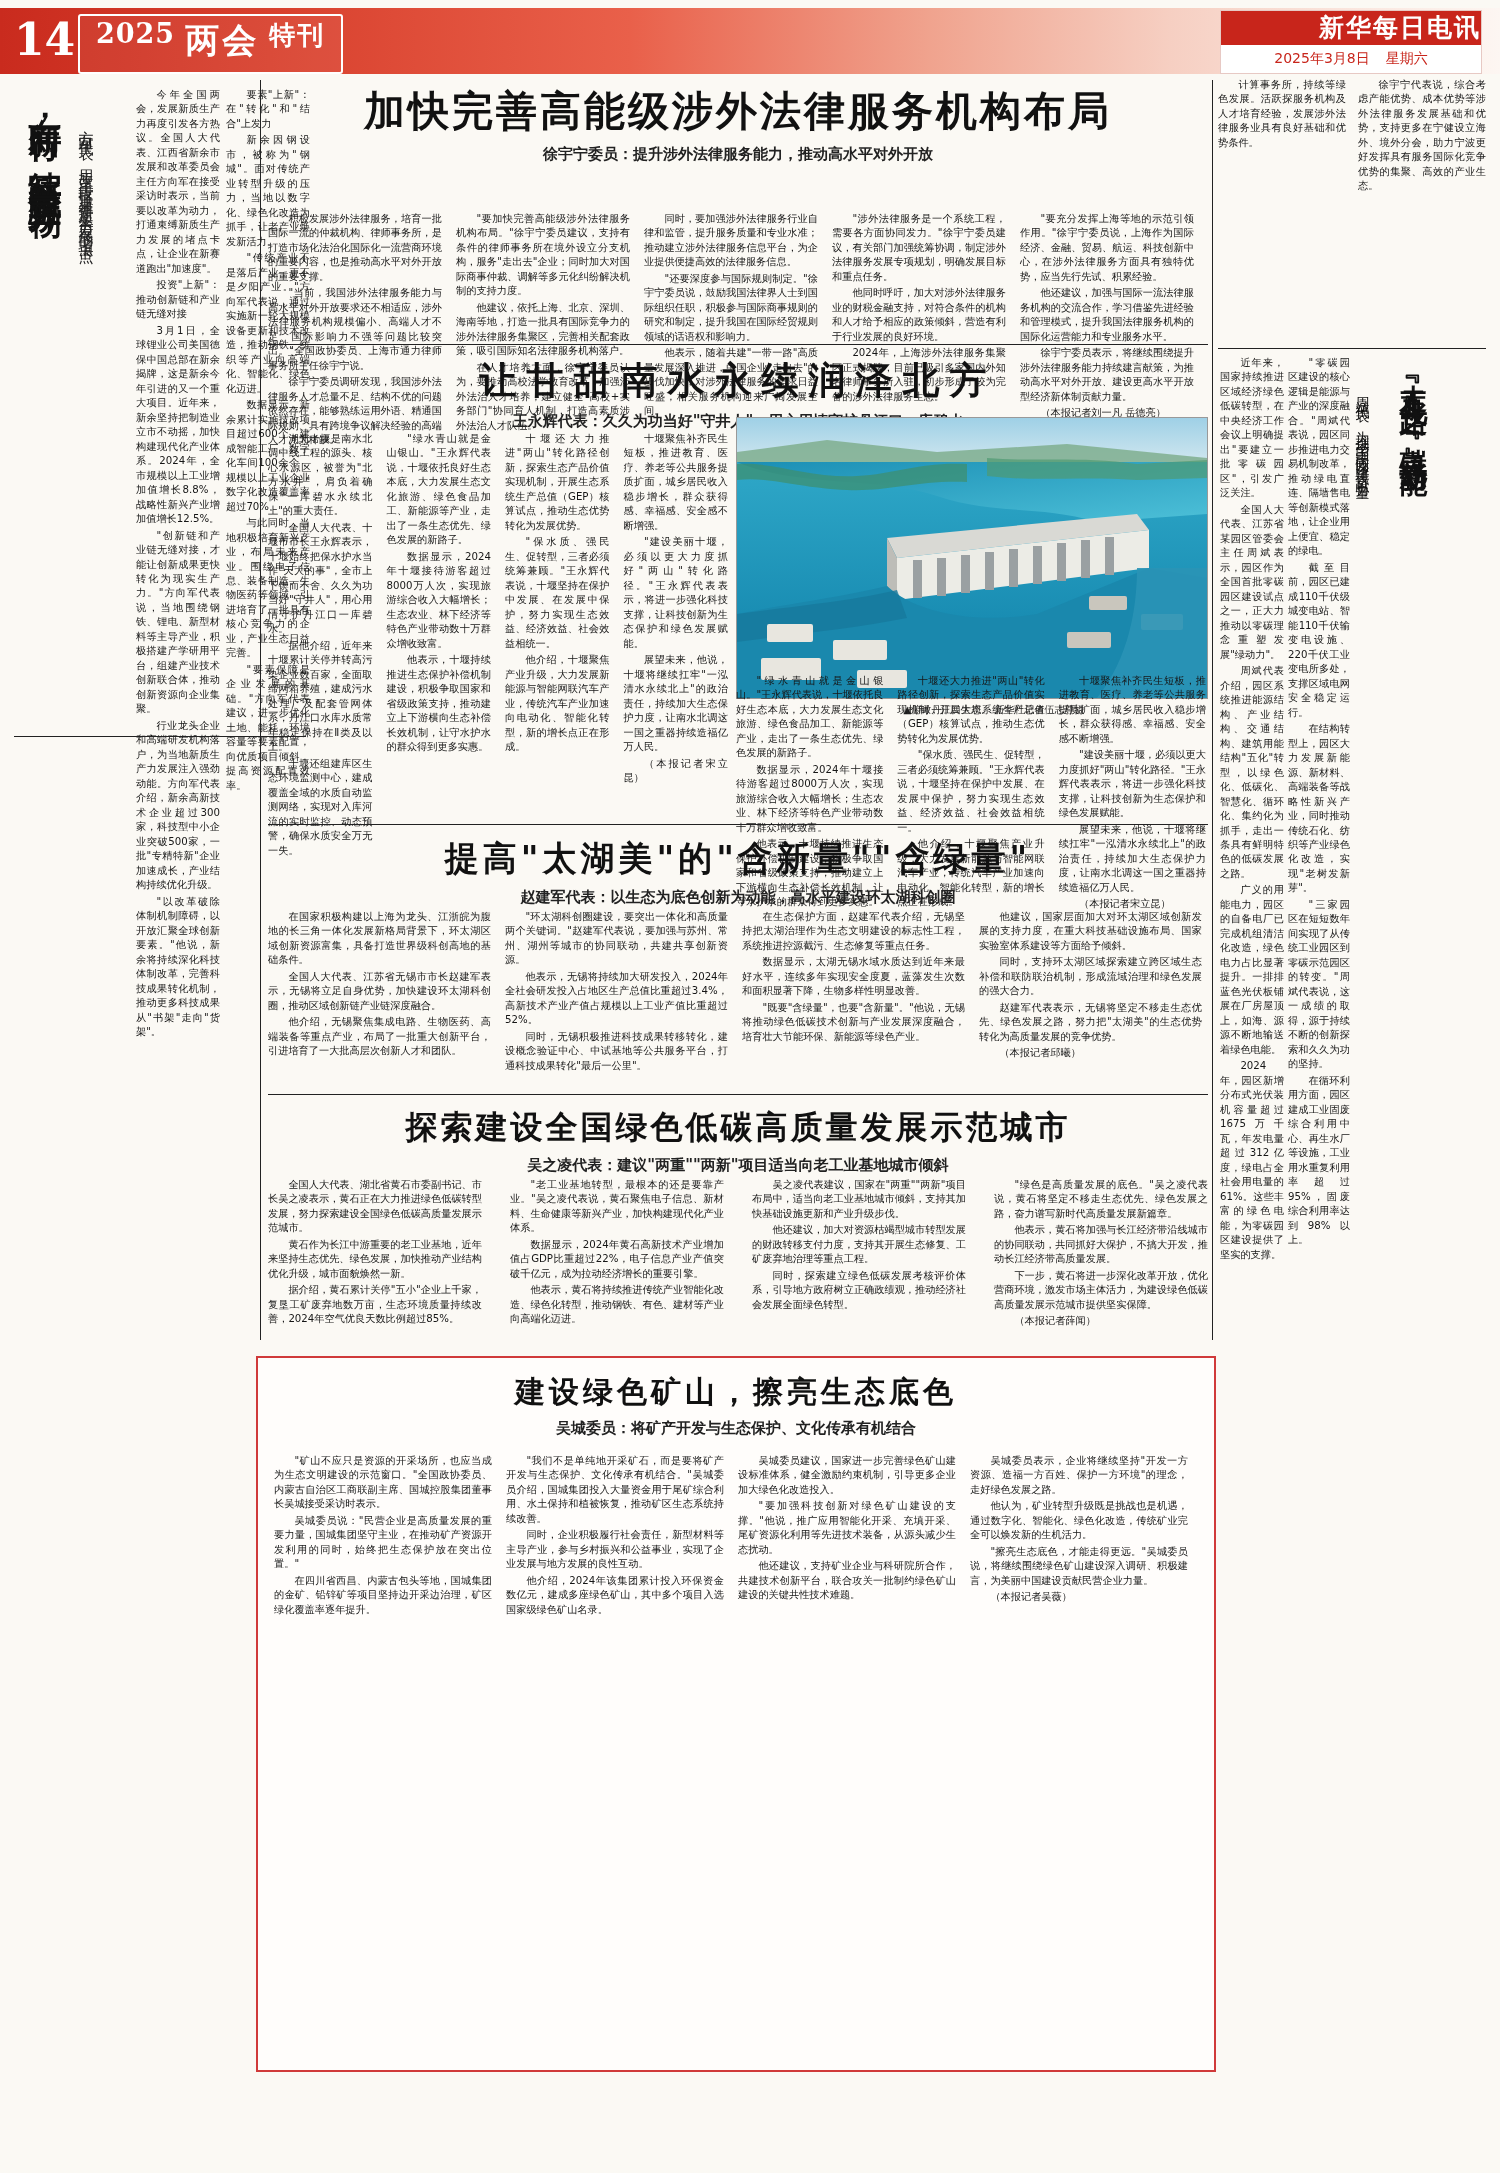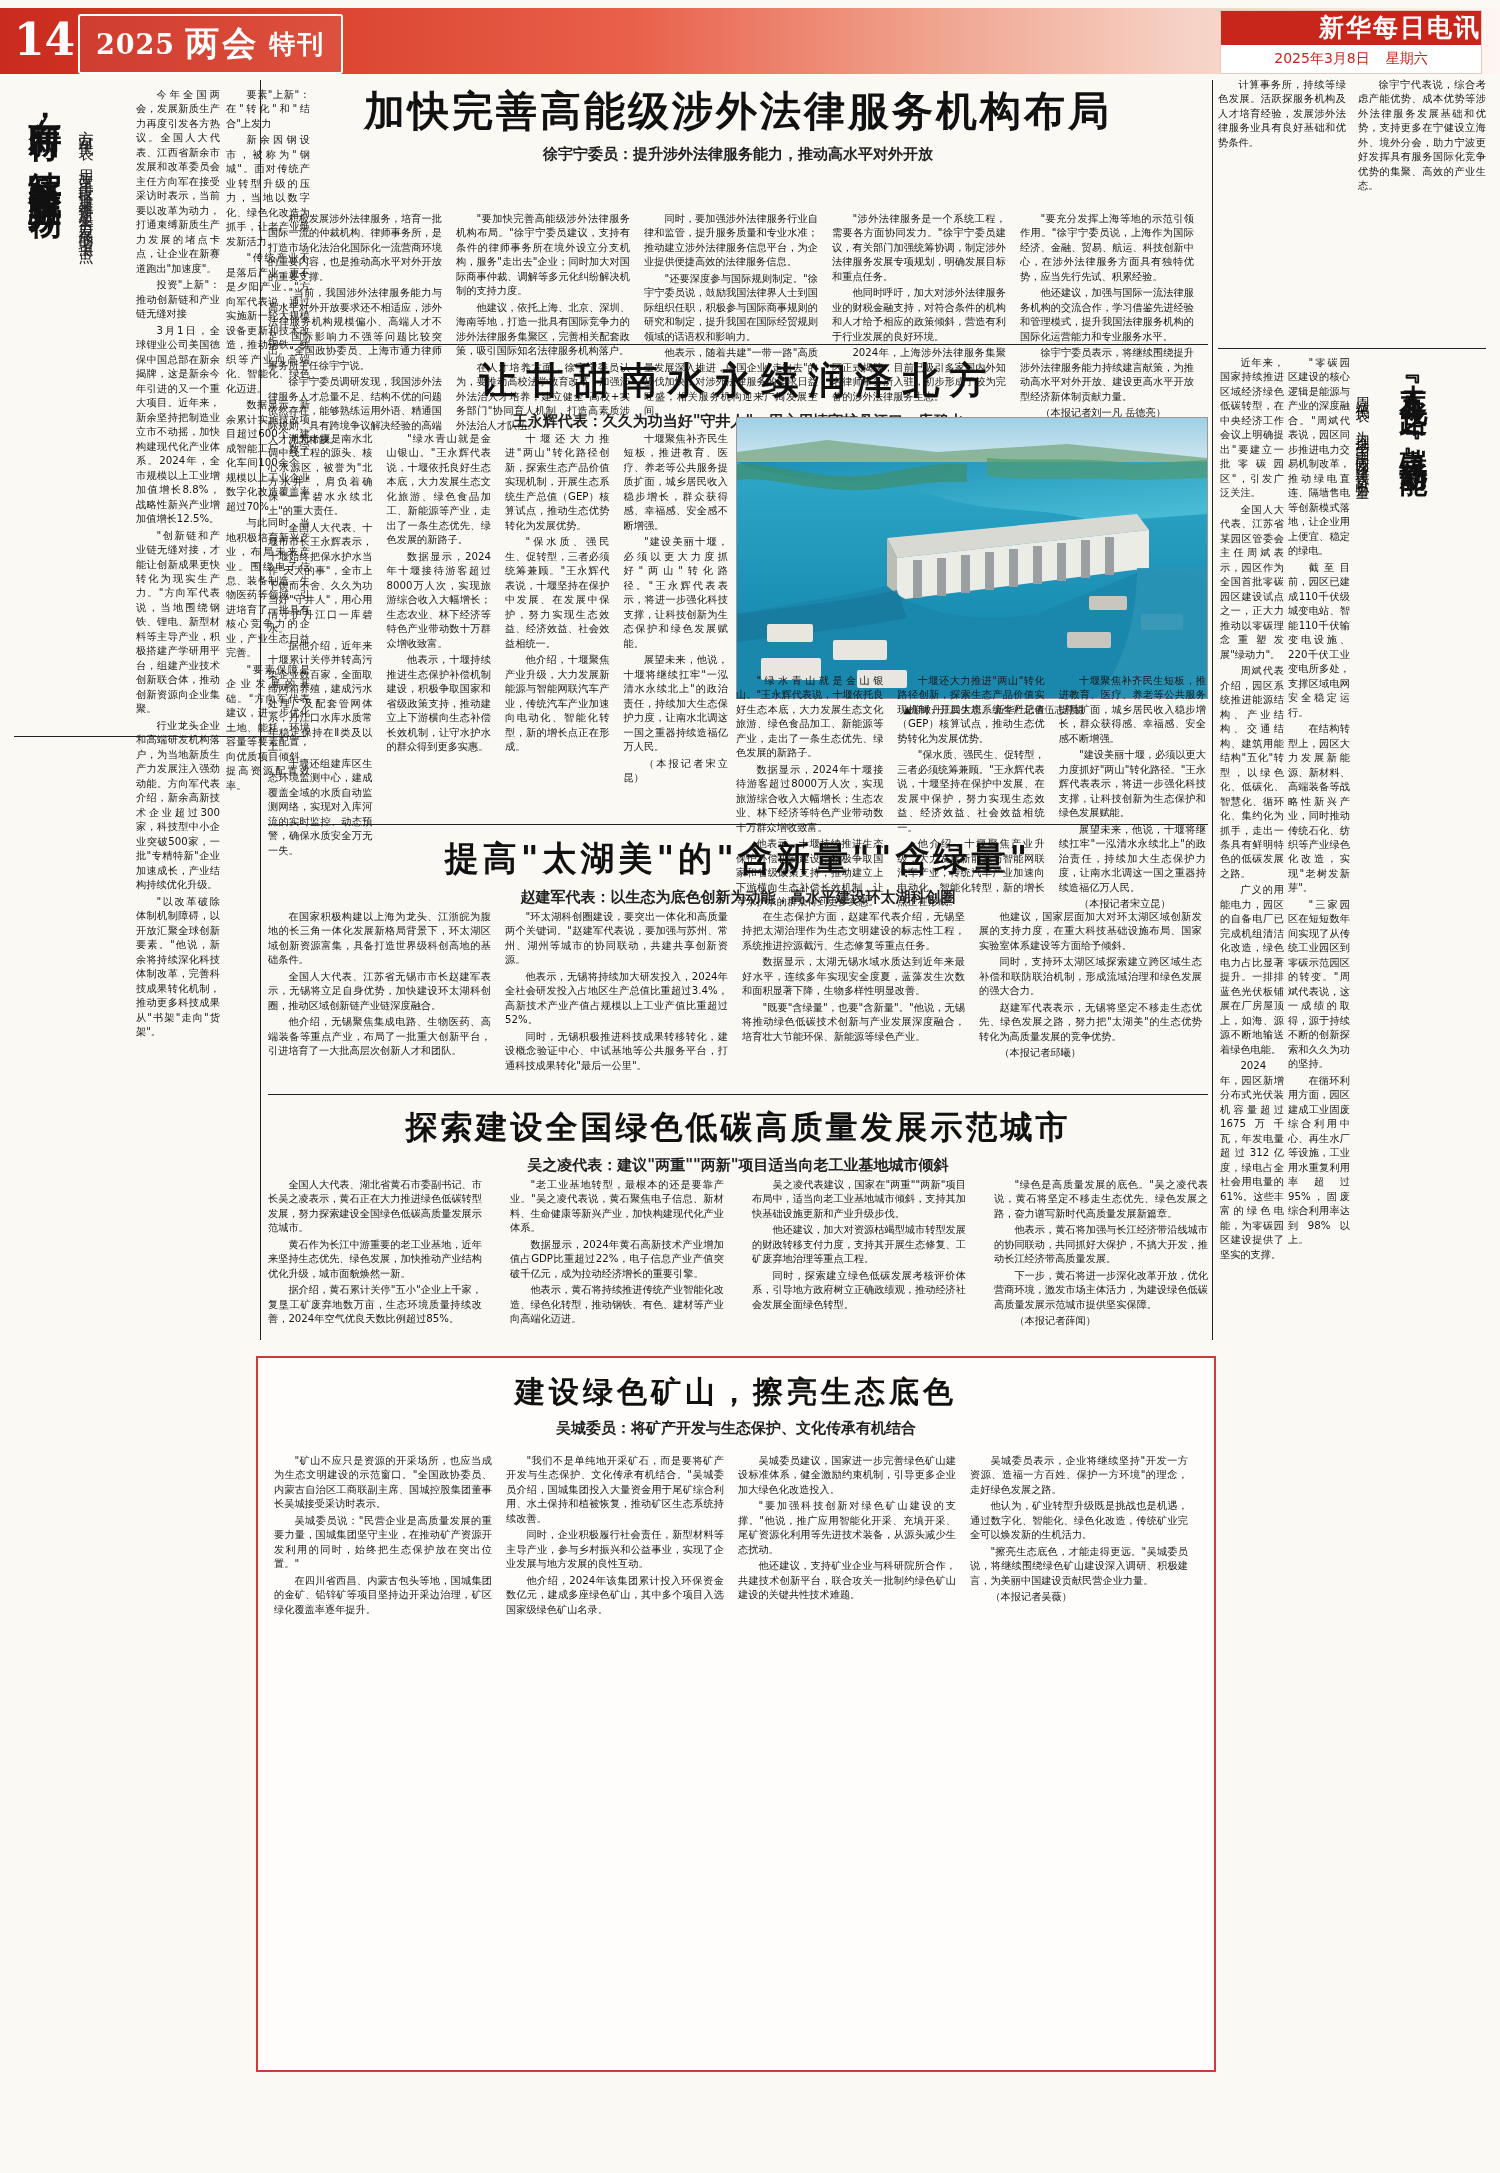--- a/index.html
+++ b/index.html
@@ -14,21 +14,21 @@
   .page{position:relative;width:1500px;height:2173px;box-sizing:border-box;padding:0;}
 
   
   .masthead{position:absolute;left:0;top:0;width:1500px;height:90px;}
   .mast-band{position:absolute;left:0;top:8px;width:1500px;height:66px;
     background:linear-gradient(90deg,#c92b1e 0%,#d8402d 18%,#e9604a 42%,#f0a38e 62%,#f6cfc2 78%,#fbe9e2 92%,#fdf6f2 100%);}
   .page-num{position:absolute;left:14px;top:12px;width:52px;height:56px;
     color:#fff;font-size:44px;font-weight:bold;line-height:56px;text-align:center;
     font-family:"DejaVu Serif","Liberation Serif",serif;}
   .mast-title-box{position:absolute;left:78px;top:14px;height:52px;
-    border:2px solid #fff;border-radius:3px;padding:2px 16px;display:flex;align-items:center;gap:10px;background:rgba(255,255,255,0.06);}
+    border:2px solid #fff;border-radius:3px;padding:2px 16px;display:flex;gap:10px;background:rgba(255,255,255,0.06);}
   .mast-year{color:#fff;font-size:27px;font-weight:bold;font-family:"DejaVu Serif","Liberation Serif",serif;letter-spacing:1px;}
   .mast-main{color:#fff;font-size:34px;font-weight:bold;font-family:"DejaVu Serif","Liberation Serif",serif;letter-spacing:3px;}
   .mast-sub{color:#fff;font-size:26px;font-weight:bold;font-family:"DejaVu Serif","Liberation Serif",serif;letter-spacing:2px;}
   .logo-box{position:absolute;right:18px;top:10px;width:260px;height:62px;background:#fff;border:1px solid #e7c9c4;}
   .logo-top{height:34px;background:#c8251b;color:#fff;font-size:25px;font-weight:bold;text-align:right;line-height:34px;
     font-family:"DejaVu Serif","Liberation Serif",serif;letter-spacing:2px;}
   .logo-bottom{height:27px;display:flex;align-items:center;justify-content:center;gap:16px;color:#c8251b;font-size:14px;}
 
   
   .col{position:absolute;box-sizing:border-box;}

